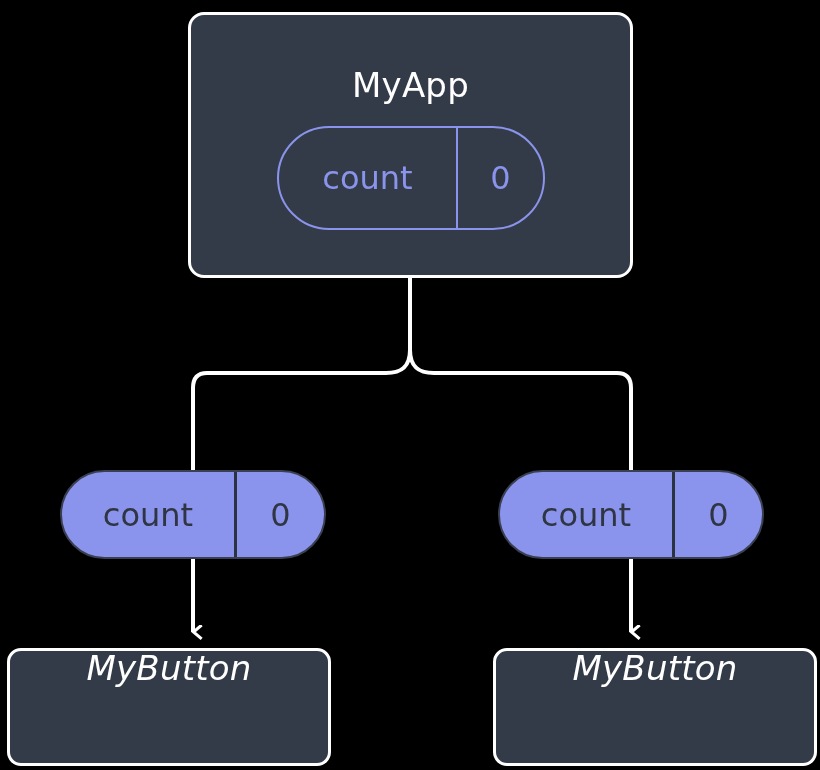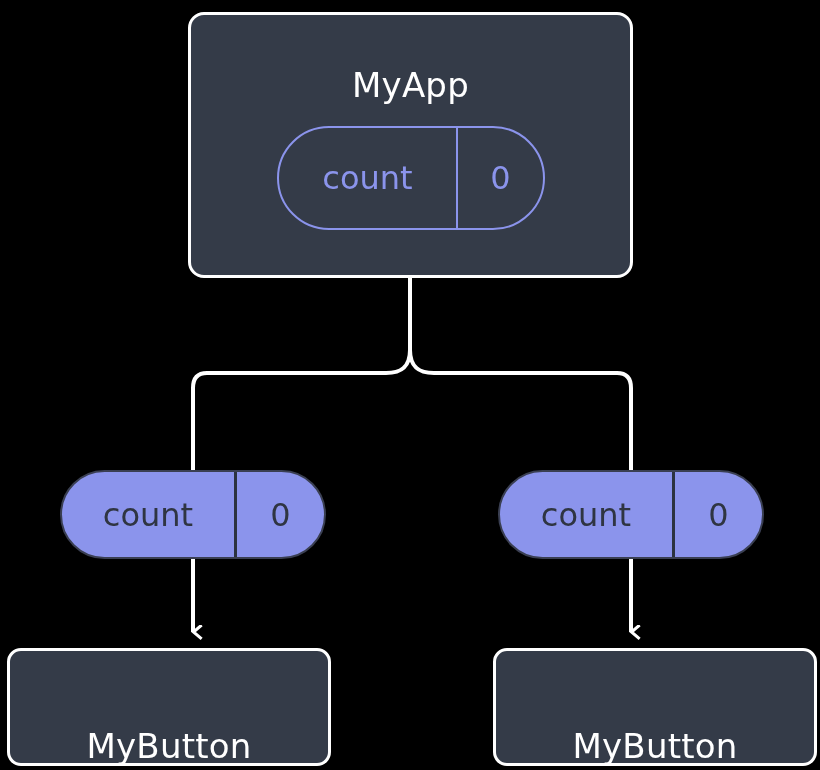--- a/index.html
+++ b/index.html
@@ -49,21 +49,22 @@
     top: 12px;
     width: 445px;
     height: 266px;
     border-radius: 16px;
   }
   #node-myapp .node-title {
     margin-top: 53px;
   }
 
   .leaf-box {
-    justify-content: flex-end;
+    justify-content: flex-start;
+    font-style: italic;
   }
   #node-mybutton-left {
     left: 7px;
     top: 648px;
     width: 324px;
     height: 118px;
   }
   #node-mybutton-right {
     left: 493px;
     top: 648px;

